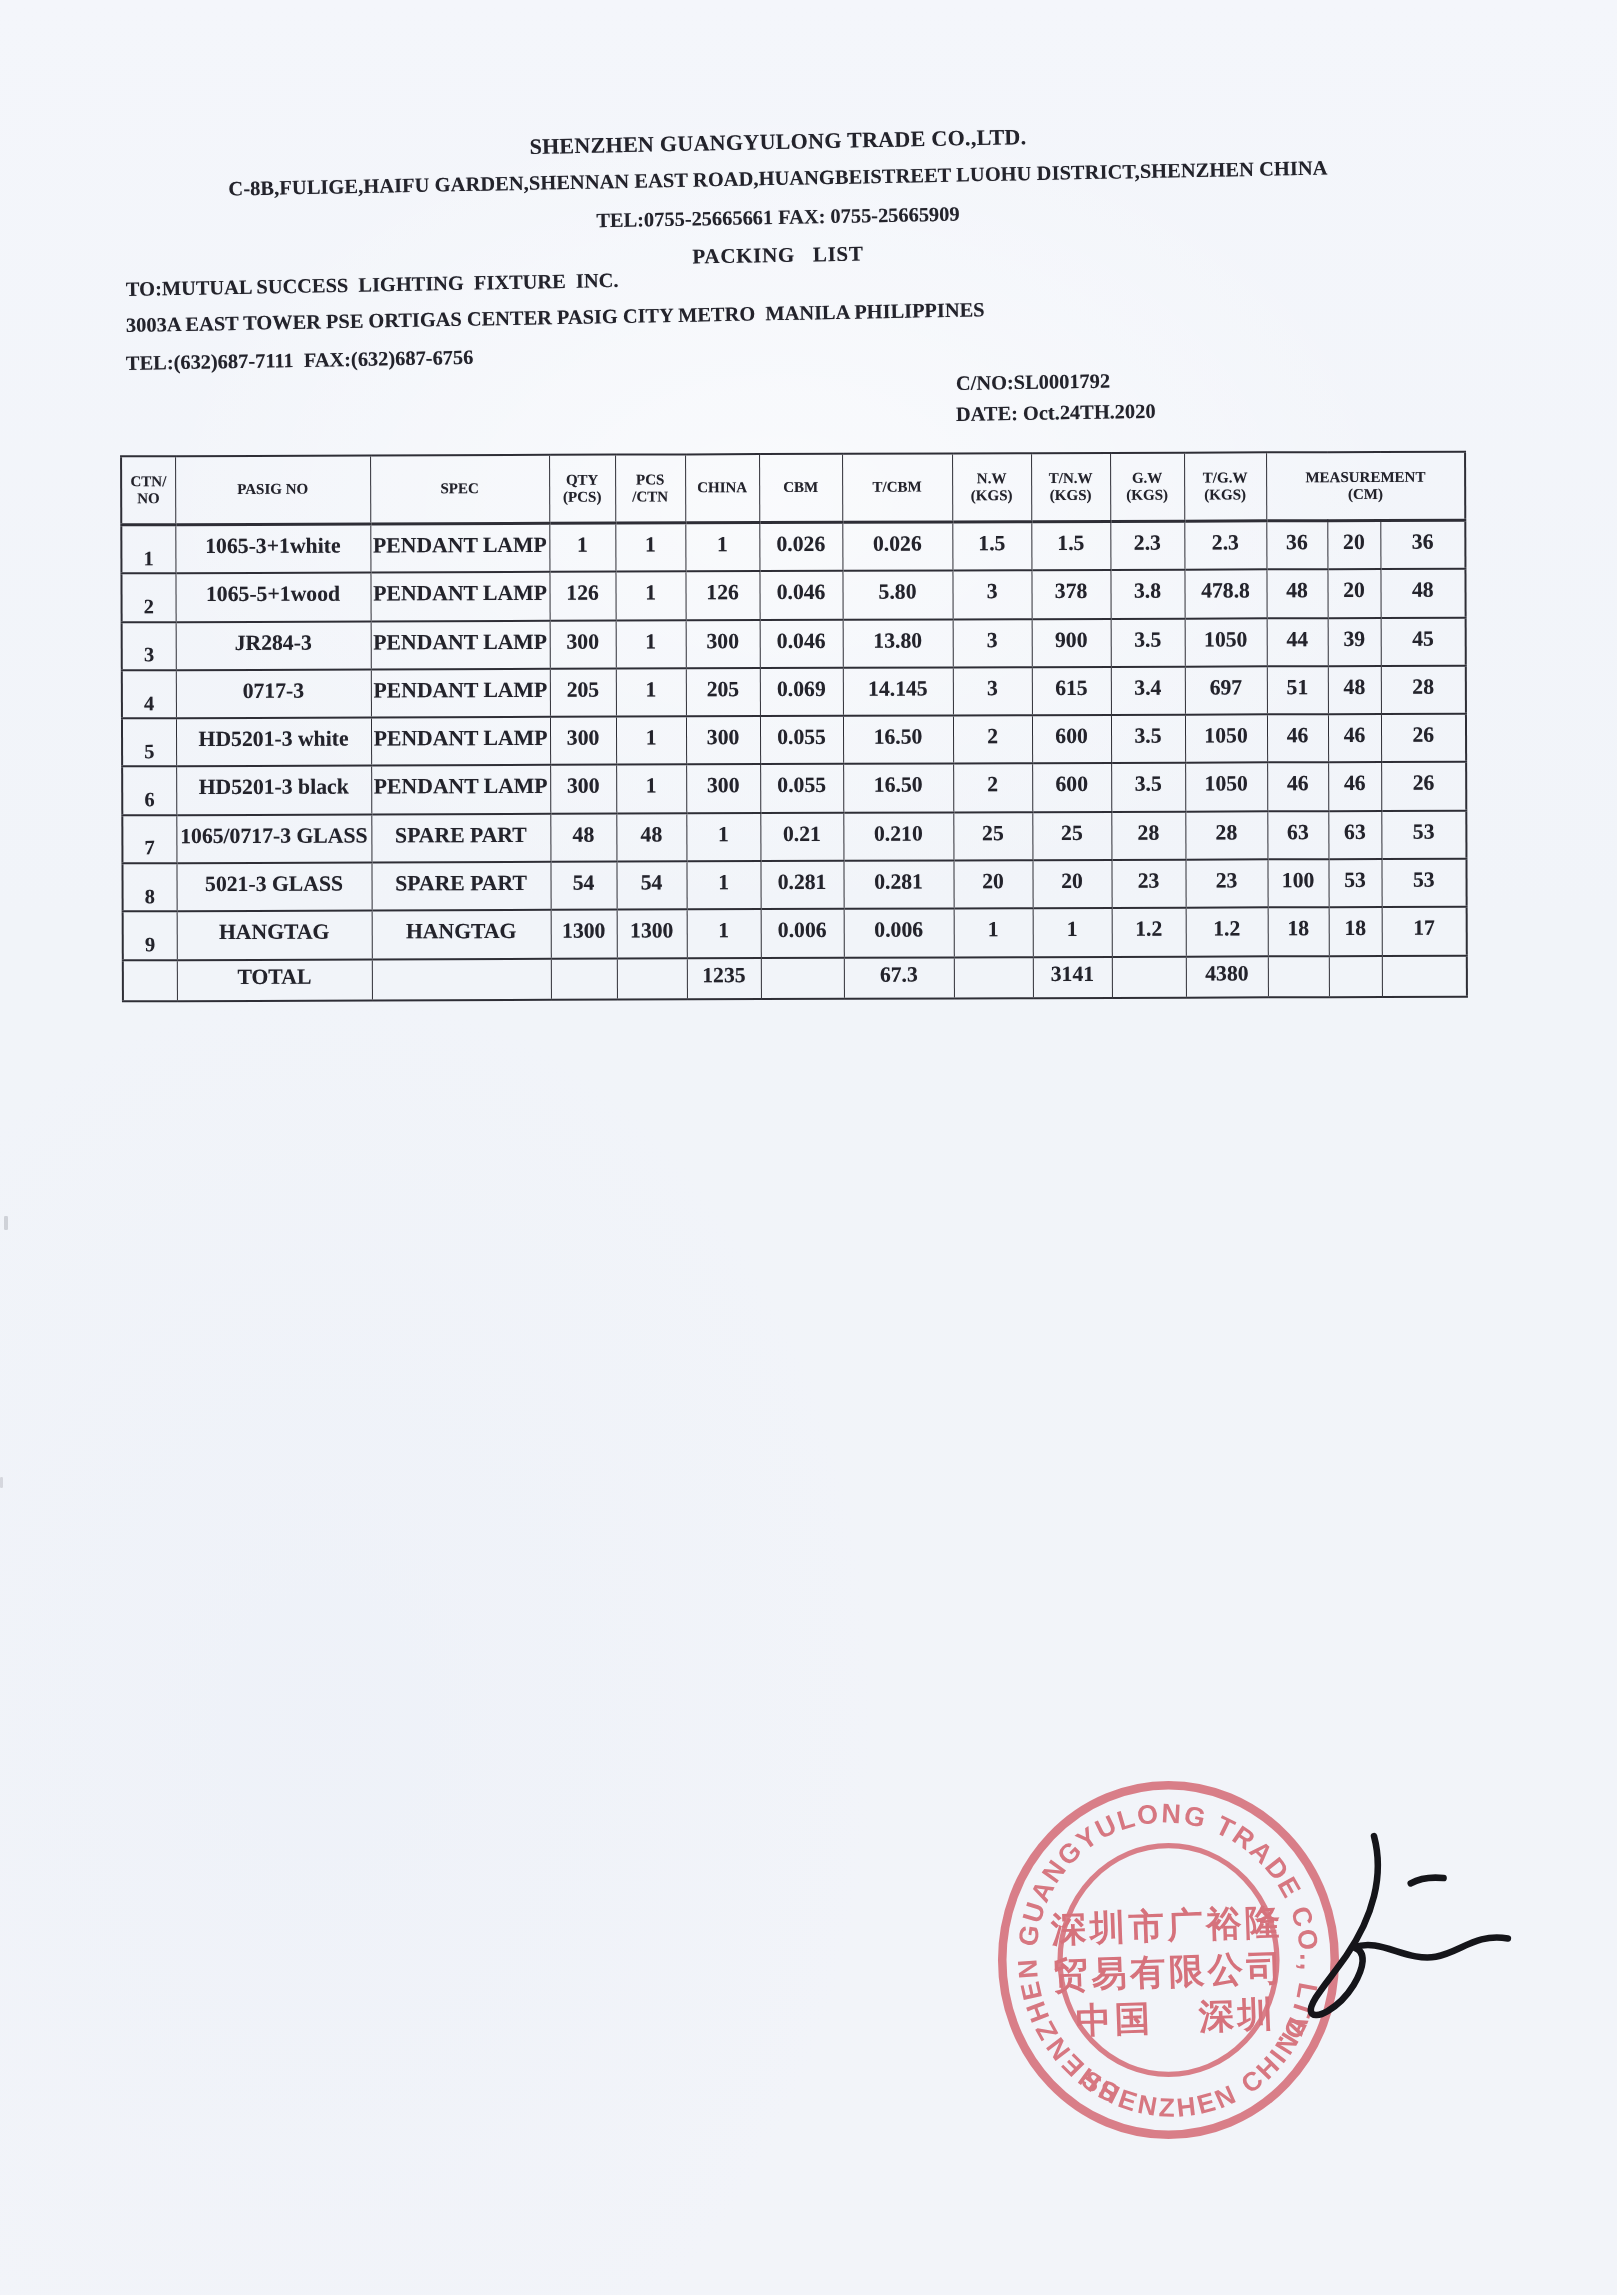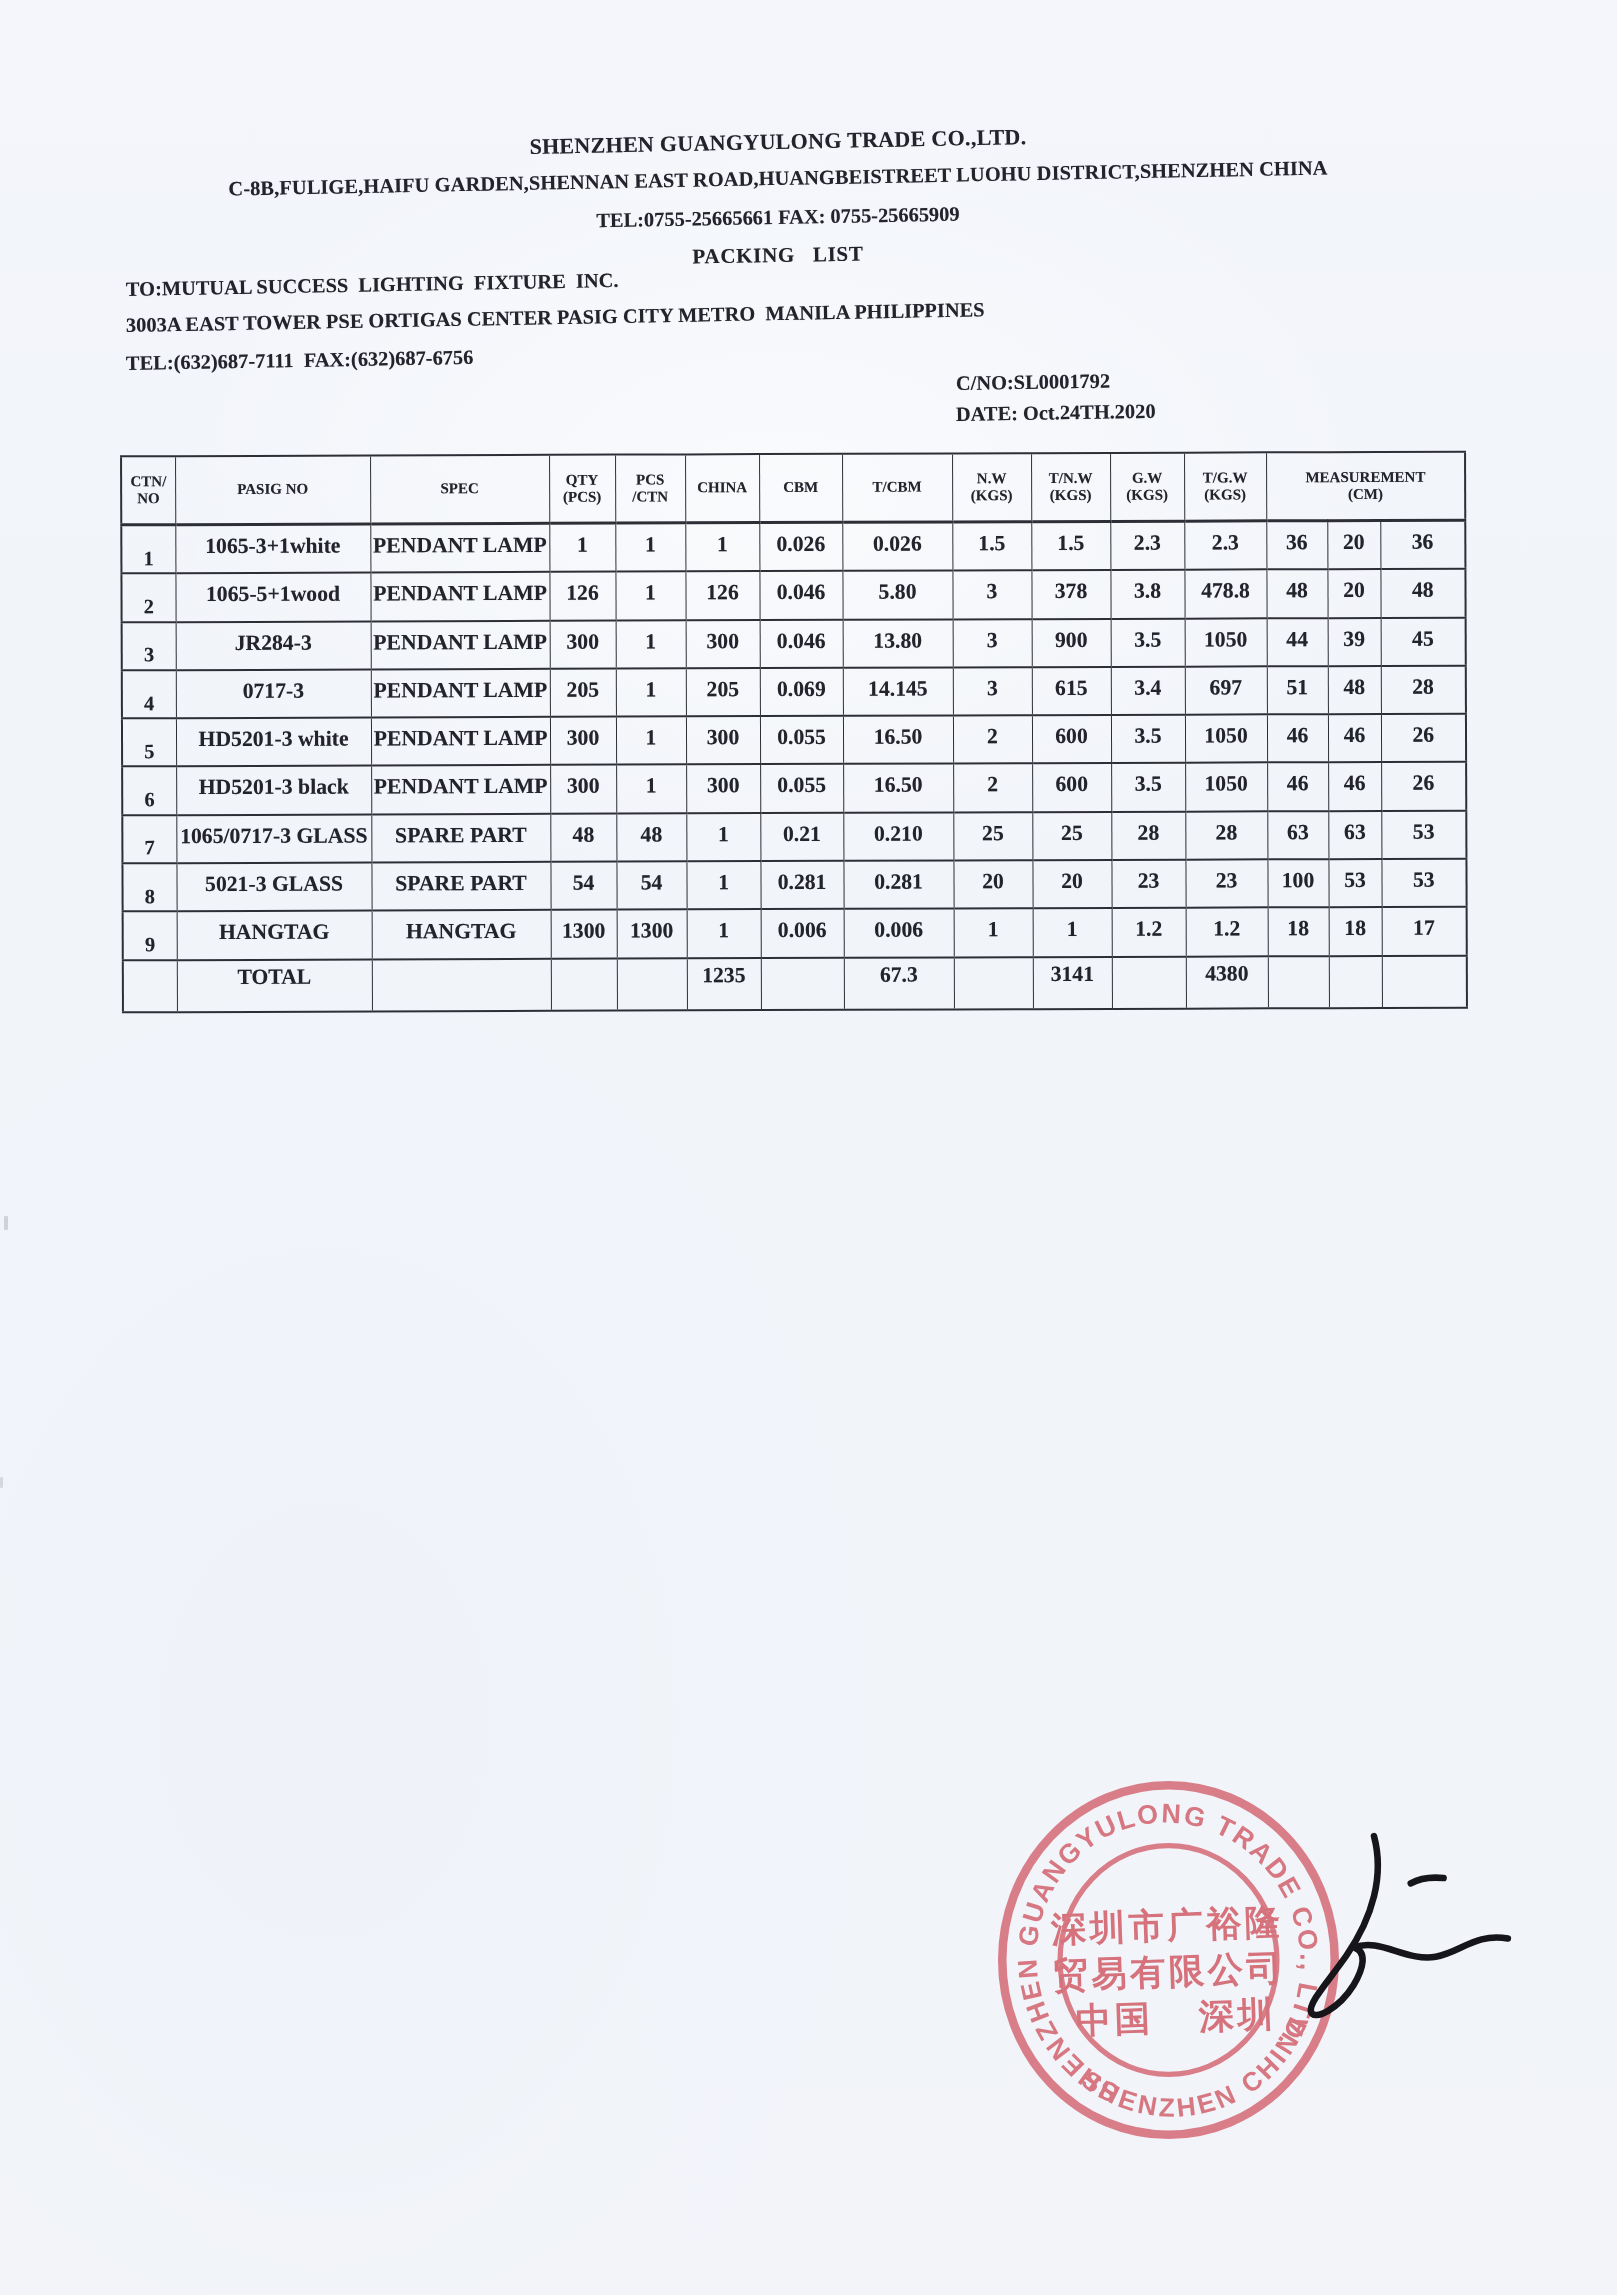--- a/index.html
+++ b/index.html
@@ -43,21 +43,21 @@
     padding:0;
     text-align:center;vertical-align:middle;
     font-weight:bold;
     white-space:pre-wrap;
     text-shadow:0 0 0.7px rgba(30,30,45,.35);
     overflow:hidden;
   }
   table.packing{border:2.6px solid #2e2e36;}
   table.packing th{height:66px;font-size:15px;line-height:1.15;border-bottom-width:3.3px;}
   table.packing td{height:41px;font-size:21.7px;padding-bottom:5.3px;}
-  table.packing tr.total-row td{height:33px;padding-bottom:17px;}
+  table.packing tr.total-row td{height:33px;padding-bottom:6px;}
   table.packing td.ctn{vertical-align:bottom;padding-bottom:2.6px;font-size:20.4px;}
 
   .stamp{position:absolute;left:991px;top:1776px;width:355px;height:368px;opacity:.88;mix-blend-mode:multiply;}
   .signature{position:absolute;left:1248px;top:1799px;width:315px;height:250px;}
 
   .speck{position:absolute;background:#3a3a44;border-radius:1.3px;opacity:.5;}
 </style>
 </head>
 <body>
 

